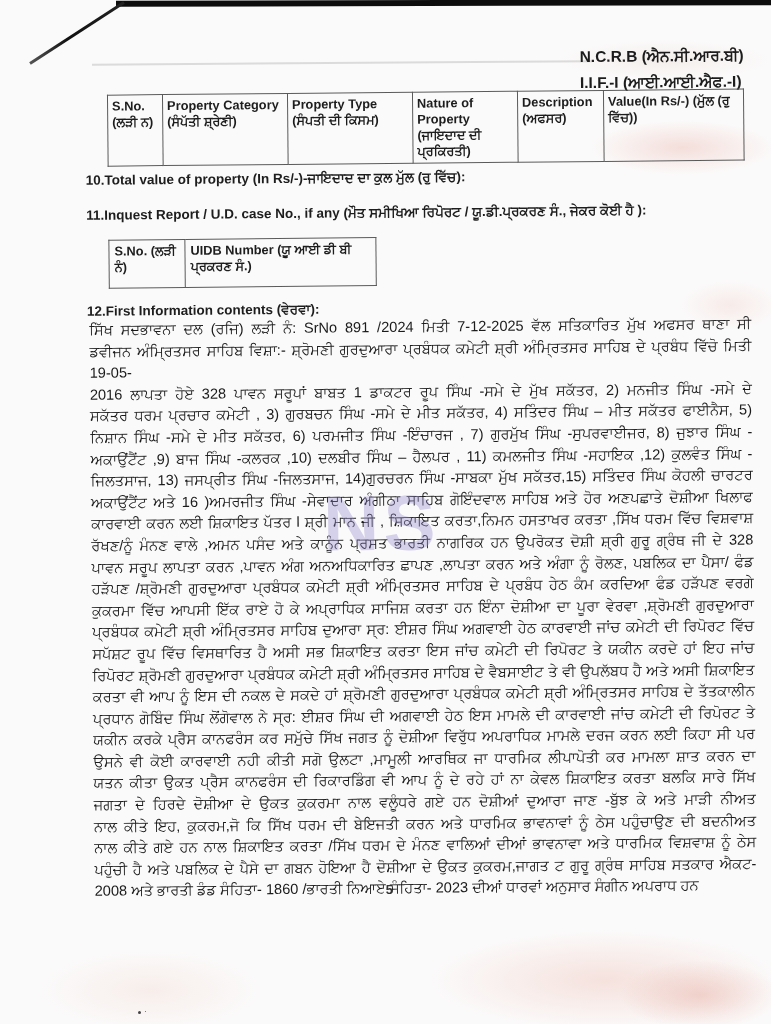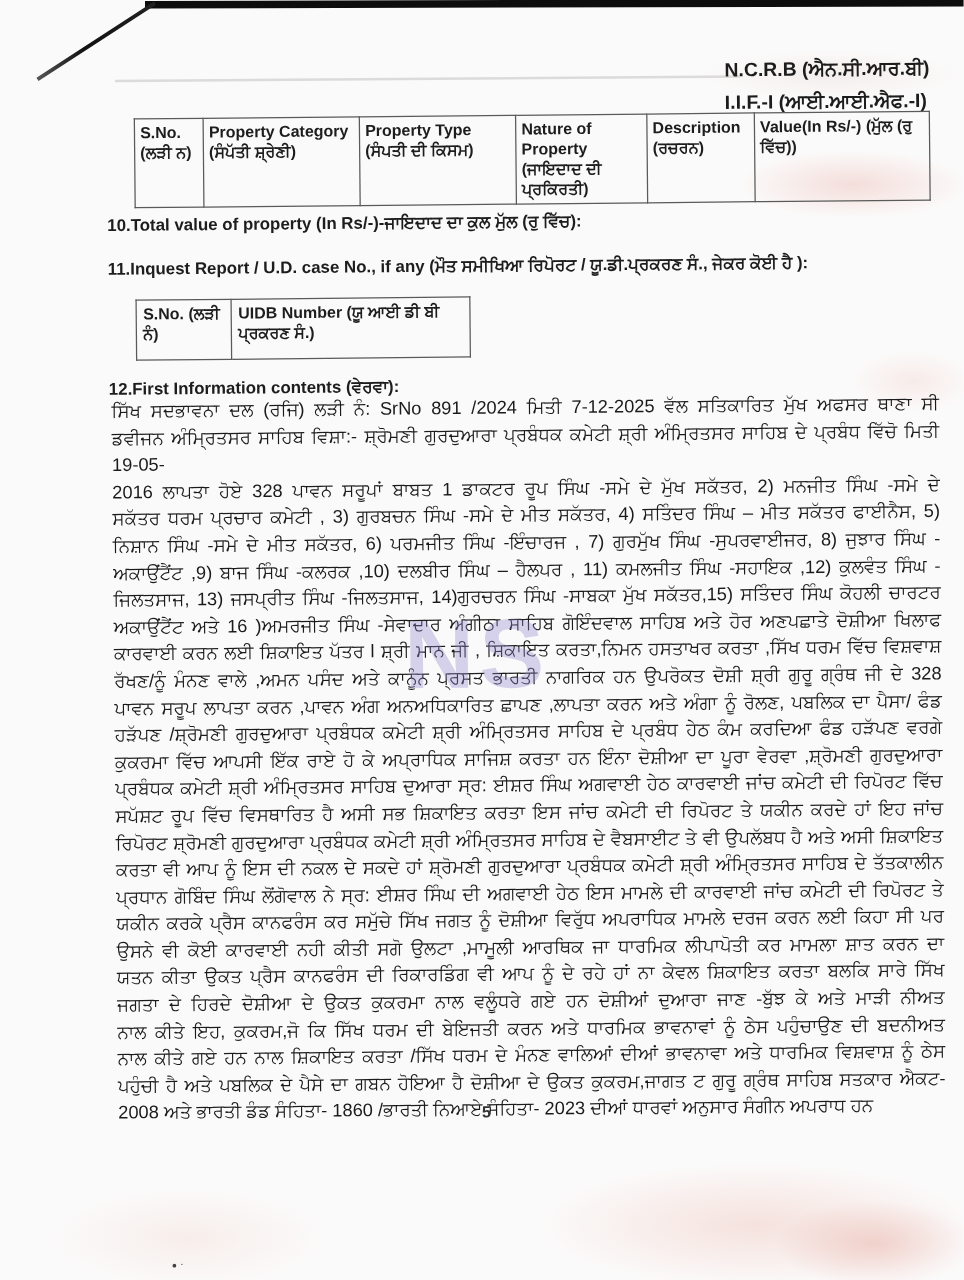--- a/index.html
+++ b/index.html
@@ -89,21 +89,21 @@
         <col>
         <col>
       </colgroup>
     <tbody>
       <tr>
 
       <th>S.No. (ਲੜੀ ਨ)</th>
           <th>Property Category (ਸੰਪੱਤੀ ਸ਼੍ਰੇਣੀ)</th>
           <th>Property Type (ਸੰਪਤੀ ਦੀ ਕਿਸਮ)</th>
           <th>Nature of Property (ਜਾਇਦਾਦ ਦੀ ਪ੍ਰਕਿਰਤੀ)</th>
-          <th>Description (ਰਚਰਨ)</th>
+          <th>Description (ਅਫਸਰ)</th>
           <th>Value(In Rs/-) (ਮੁੱਲ (ਰੁ ਵਿੱਚ))</th>
         </tr>
     </tbody>
   </table>
 
   <div class="item-line item-10">10.Total value of property (In Rs/-)-ਜਾਇਦਾਦ ਦਾ ਕੁਲ ਮੁੱਲ (ਰੁ ਵਿੱਚ):</div>
 
   <div class="item-line item-11">11.Inquest Report / U.D. case No., if any (ਮੌਤ ਸਮੀਖਿਆ ਰਿਪੋਰਟ / ਯੂ.ਡੀ.ਪ੍ਰਕਰਣ ਸੰ., ਜੇਕਰ ਕੋਈ ਹੈ ):</div>
 
   <table class="uidb-table">

